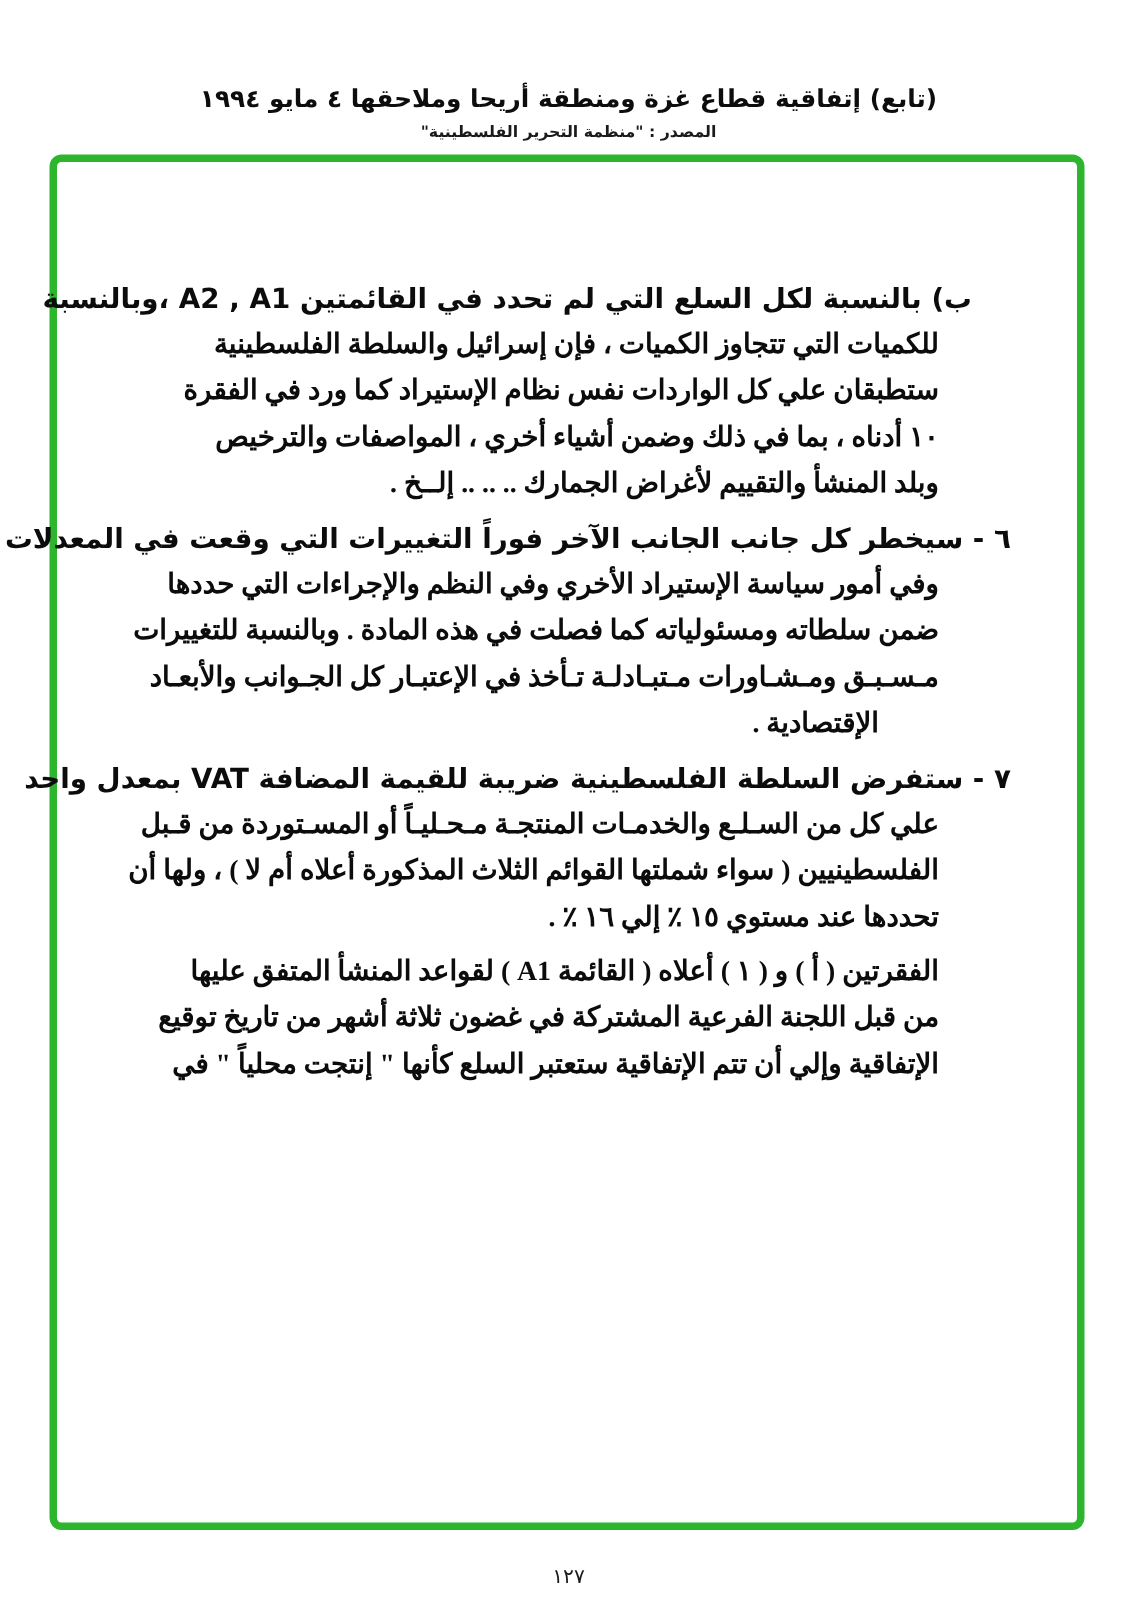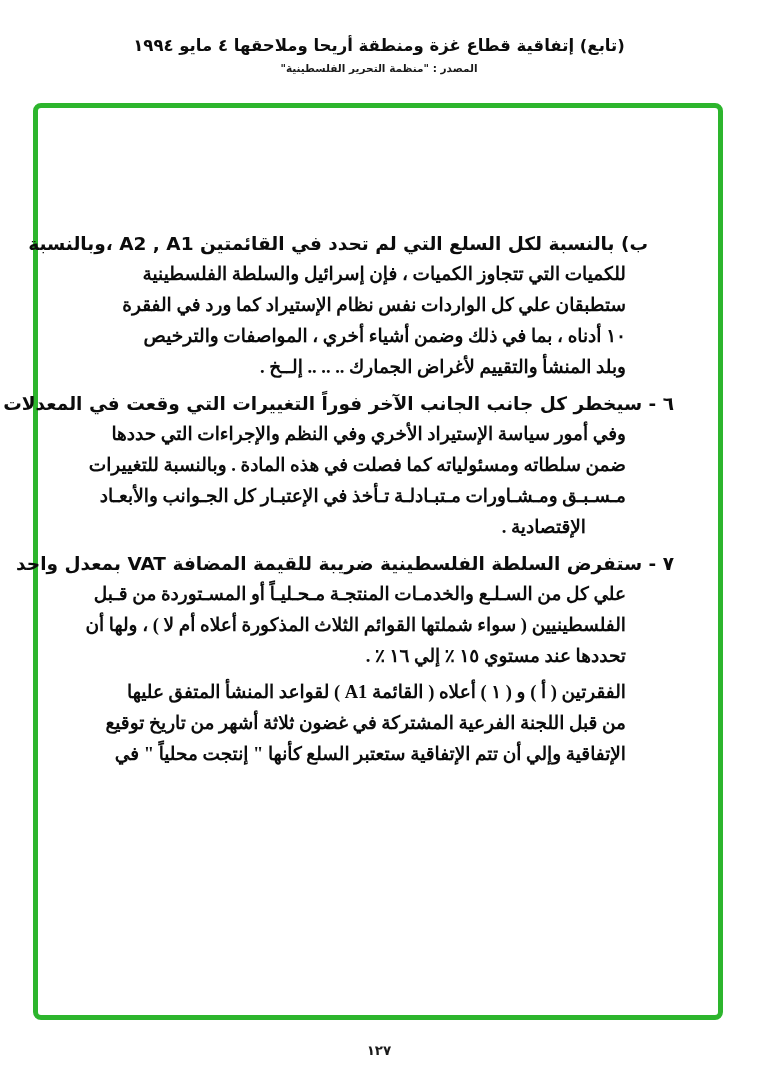--- a/index.html
+++ b/index.html
@@ -8,21 +8,21 @@
     position: relative;
     width: 758px;
     height: 1078px;
     background: #ffffff;
     font-family: "DejaVu Sans", sans-serif;
     color: #111;
     overflow: hidden;
   }
   .header {
     position: absolute;
-    top: 36px;
+    top: 56px;
     left: 0;
     width: 100%;
     text-align: center;
     direction: rtl;
   }
   .header .title {
     font-size: 16.5px;
     font-weight: bold;
     color: #0d0d0d;
     letter-spacing: 0.2px;
@@ -53,34 +53,34 @@
   }
   .para + .para { margin-top: 5px; }
   .line {
     font-size: 18.5px;
     font-weight: bold;
     line-height: 31px;
     white-space: nowrap;
     color: #0c0c0c;
   }
   .ind0 { padding-right: 0; }
-  .ind1 { padding-right: 26px; margin-top: 44px; }
+  .ind1 { padding-right: 26px; }
   .ind2 { padding-right: 48px; font-family: Liberation Serif, serif; }
   .ind3 { padding-right: 88px; font-family: Liberation Serif, serif; }
   .ind4 { padding-right: 148px; }
   .footer {
     position: absolute;
     top: 1040px;
     left: 0;
     width: 100%;
     text-align: center;
   }
   .footer .page-number {
     font-size: 13.5px;
-    font-weight: bold;
+    font-weight: normal;
     letter-spacing: 7px;
     color: #1a1a1a;
   }
 </style>
 </head>
 <body>
 
 <div class="page">
 
   <div class="header">

